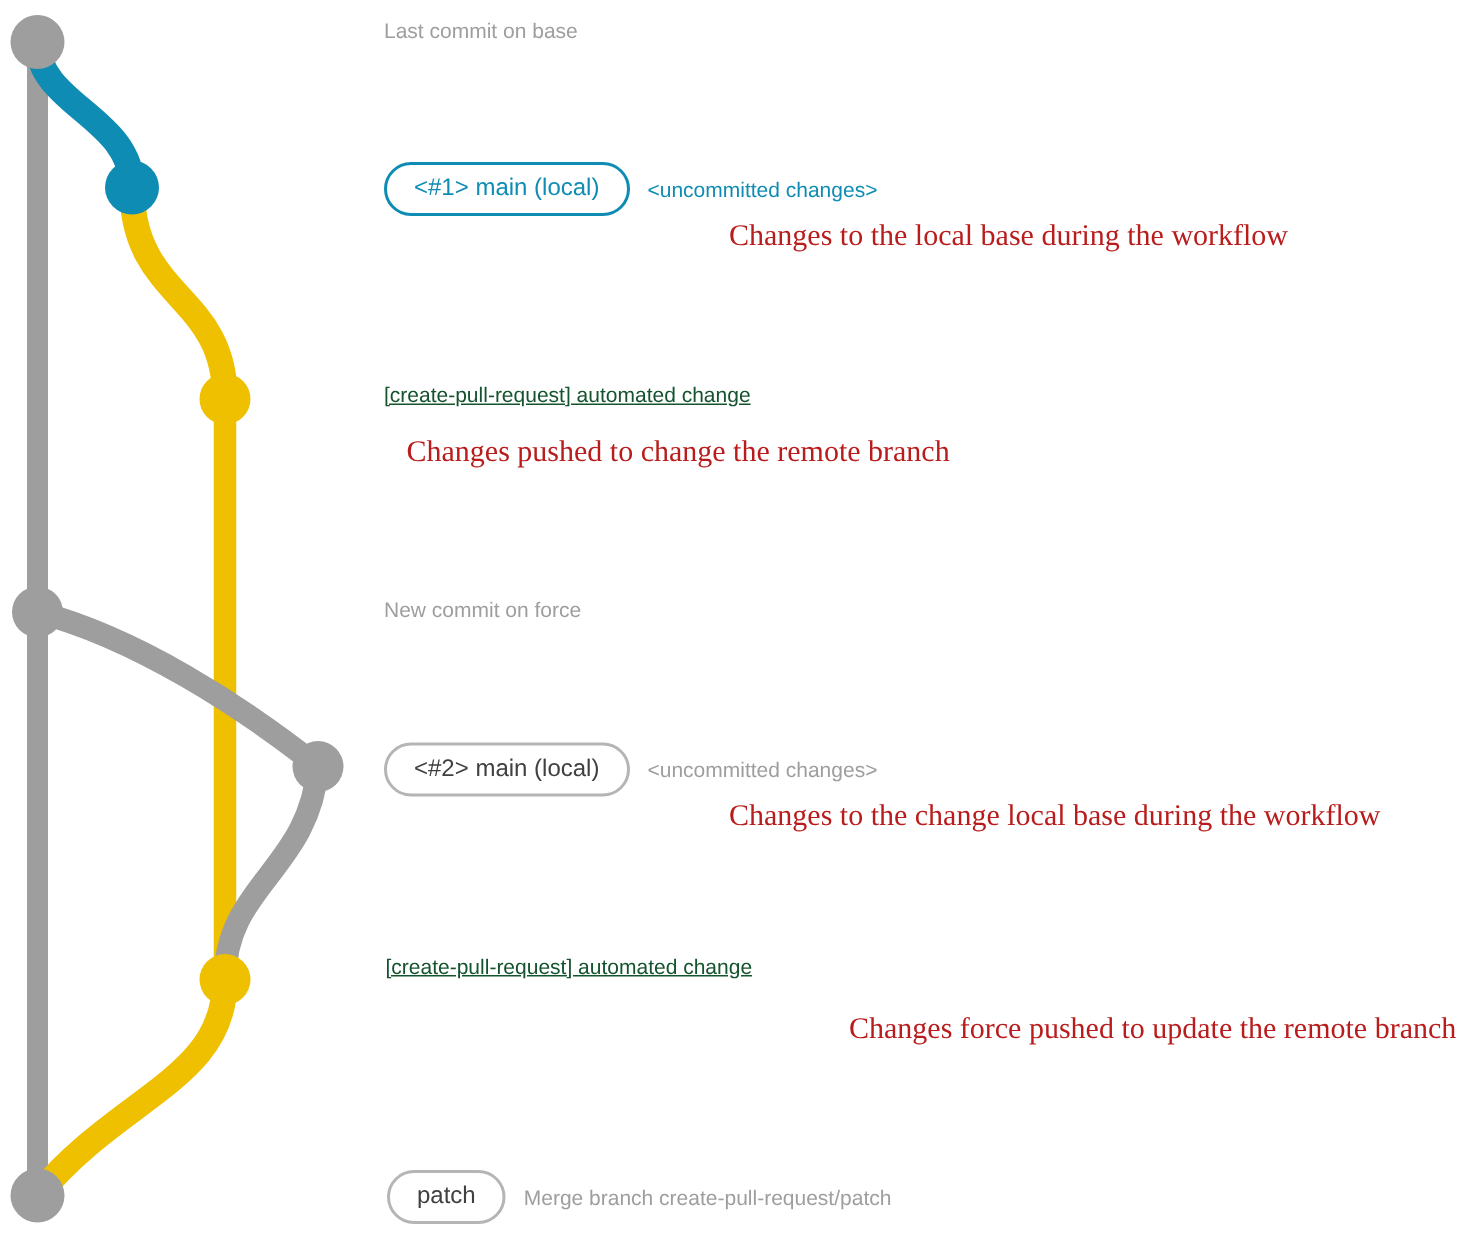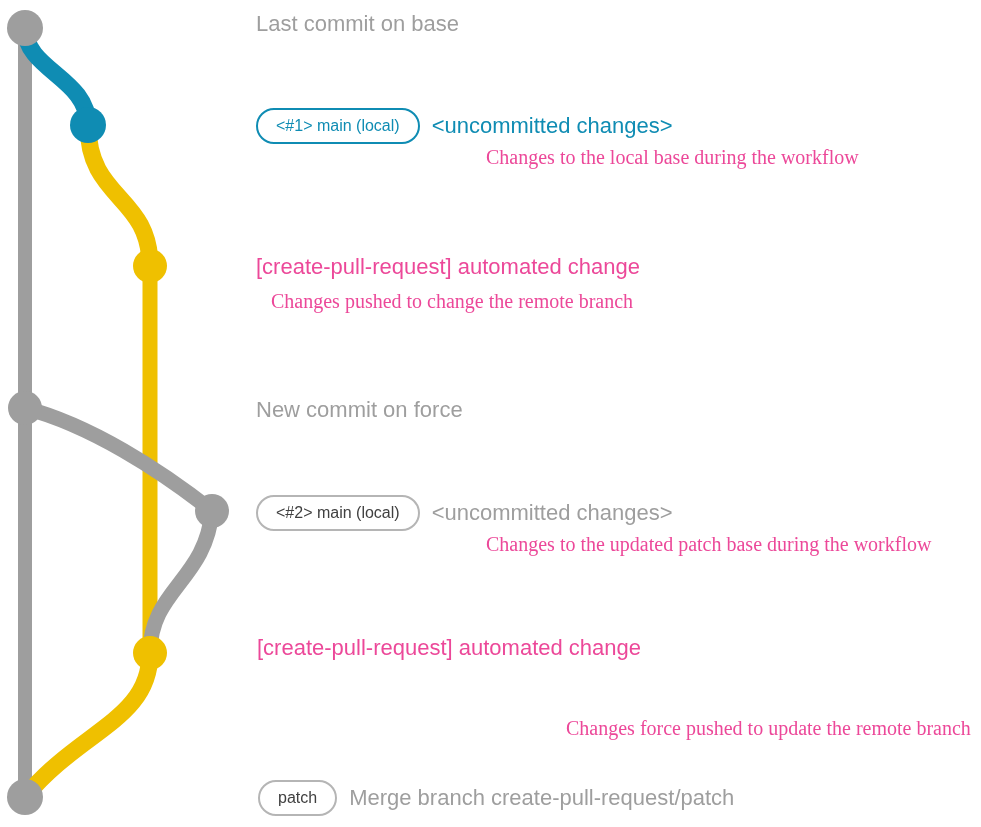--- a/index.html
+++ b/index.html
@@ -51,36 +51,36 @@
     font-size: 16px;
     line-height: 1;
     font-family: "Liberation Sans", sans-serif;
     background: transparent;
   }
   .chip.blue   { border-color: #0f8cb3; color: #0f8cb3; }
   .chip.yellow { border-color: #efc000; color: #efc000; }
   .chip.gray   { border-color: #b5b5b5; color: #404040; }
 
   .title {
-    font-size: 22px;
+    font-size: 14px;
     line-height: 1;
     font-family: "Liberation Sans", sans-serif;
     white-space: nowrap;
   }
   .title.gray   { color: #9e9e9e; }
   .title.blue   { color: #0f8cb3; }
-  .title.yellow { color: #ec4899; }
+  .title.yellow { color: #14532d; text-decoration: underline; }
 
   
   .subtext {
     position: absolute;
     font-family: "Liberation Serif", serif;
     font-size: 20px;
     line-height: 1;
-    color: #ec4899;
+    color: #b91c1c;
     white-space: nowrap;
   }
 </style>
 </head>
 <body>
 
 <svg id="graph-canvas" viewBox="0 0 981 827" xmlns="http://www.w3.org/2000/svg">
 
   <path d="M 25,28 L 25,797" stroke="#9e9e9e" stroke-width="14" fill="none" stroke-linecap="round"></path>
 
@@ -121,23 +121,23 @@
 <div class="subtext" style="top:291px; left:271px;">Changes pushed to change the remote branch</div>
 
 <div class="row headline" style="top:399px; left:256px;">
   <span class="title gray">New commit on force</span>
 </div>
 
 <div class="row headline" style="top:495px; left:256px;">
   <span class="chip gray">&lt;#2&gt; main (local)</span>
   <span class="title gray">&lt;uncommitted changes&gt;</span>
 </div>
-<div class="subtext" style="top:534px; left:486px;">Changes to the updated patch base during the workflow</div>
+<div class="subtext" style="top:534px; left:486px;">Changes to the change local base during the workflow</div>
 
 <div class="row headline" style="top:637px; left:257px;">
   <span class="title yellow">[create-pull-request] automated change</span>
 </div>
-<div class="subtext" style="top:676px; left:566px;margin-top:42px;">Changes force pushed to update the remote branch</div>
+<div class="subtext" style="top:676px; left:566px;">Changes force pushed to update the remote branch</div>
 
 <div class="row headline" style="top:780px; left:258px;">
   <span class="chip gray">patch</span>
   <span class="title gray">Merge branch create-pull-request/patch</span>
 </div>
 
 </body></html>

